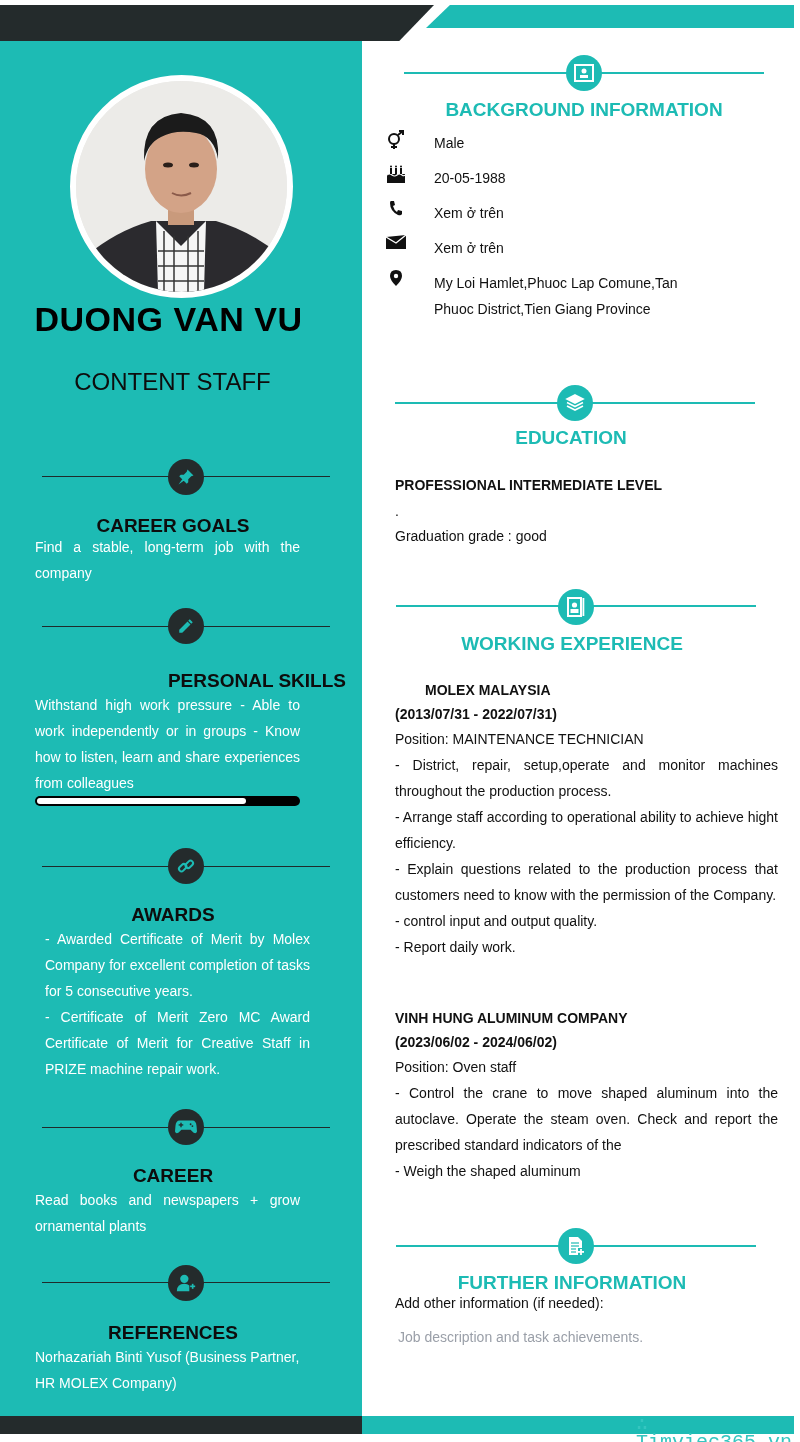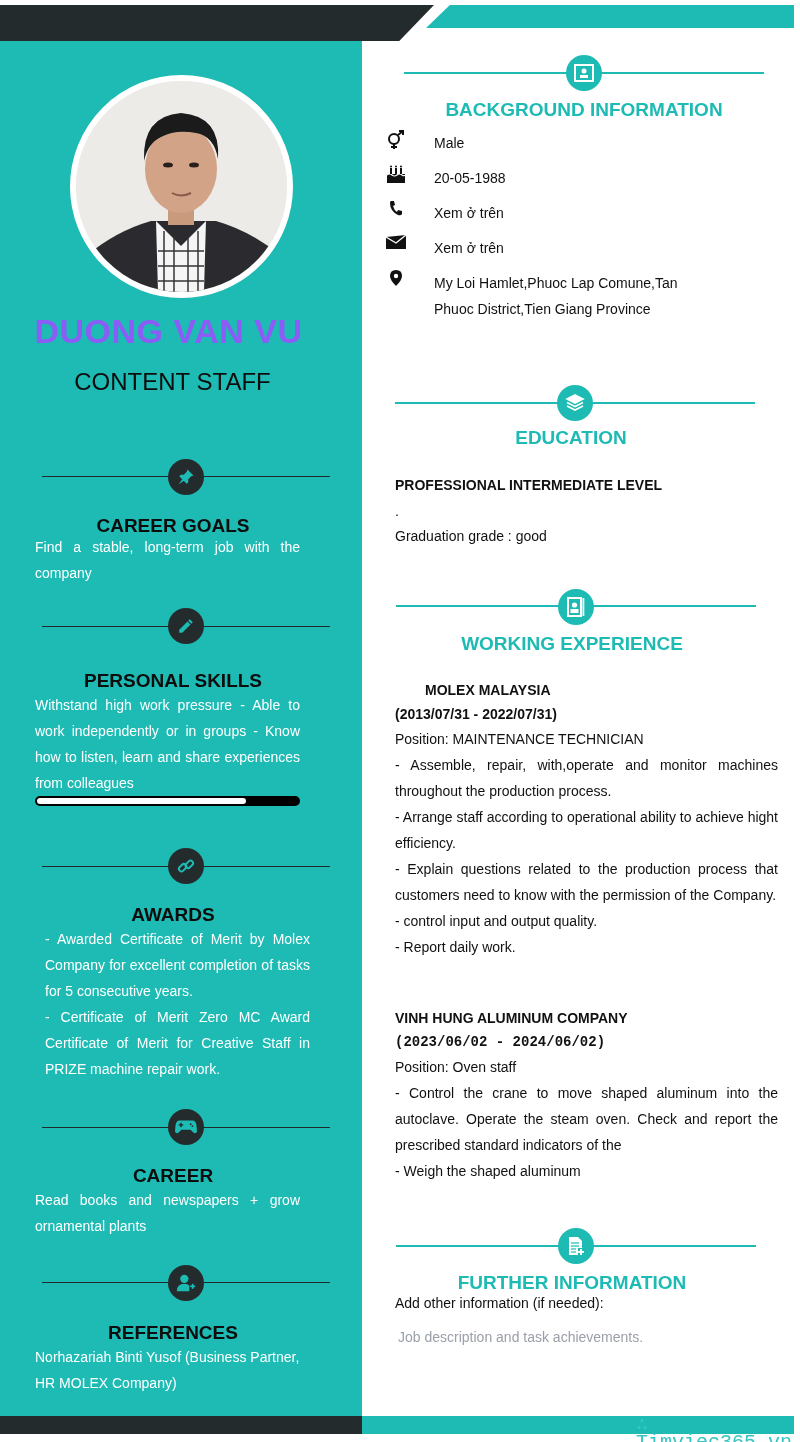--- a/index.html
+++ b/index.html
@@ -9,21 +9,21 @@
   
   .top-dark { position:absolute; left:0; top:5px; width:434px; height:36px; background:#242b2c;
     clip-path:polygon(0 0, 100% 0, 92% 100%, 0 100%); }
   .top-teal { position:absolute; left:426px; top:5px; width:368px; height:23px; background:#1dbbb4;
     clip-path:polygon(6.5% 0, 100% 0, 100% 100%, 0 100%); }
 
   
   .left-col { position:absolute; left:0; top:41px; width:362px; height:1375px; background:#1dbbb4; }
   .avatar { position:absolute; left:70px; top:75px; width:223px; height:223px; border-radius:50%;
     border:6px solid #ffffff; background:#e9e9e7; overflow:hidden; }
-  .name { position:absolute; left:0; width:337px; top:312px; text-align:center; color:#8b5cf6;
+  .name { position:absolute; left:0; width:337px; top:300px; text-align:center; color:#000000;
     font-weight:bold; font-size:34px; letter-spacing:0.5px; }
   .title { position:absolute; left:0; width:345px; top:368px; text-align:center; color:#0d0d0d;
     font-size:24px; }
 
   .l-divider { position:absolute; left:42px; width:288px; height:1px; background:#1f2b2b; }
   .l-icon { position:absolute; width:36px; height:36px; border-radius:50%; background:#242b2c;
     display:flex; align-items:center; justify-content:center; }
   .l-head { position:absolute; left:0; width:346px; text-align:center; font-weight:bold; font-size:19px; color:#0d0d0d;margin-top:14px; }
   .l-text { position:absolute; left:35px; width:265px; color:#ffffff; font-size:14px; line-height:26px; text-align:justify; }
 
@@ -96,21 +96,21 @@
 </div>
 <div class="l-head" style="top:501px;">CAREER GOALS</div>
 <div class="l-text" style="top:534px;">Find a stable, long-term job with the company</div>
 
 <div class="l-divider" style="top:626px;"></div>
 <div class="l-icon" style="left:168px; top:608px;">
   <svg width="18" height="18" viewBox="0 0 24 24">
       <path d="M3 17 L3 21 L7 21 L18 10 L14 6 Z M15 5 L19 9 L21 7 L17 3 Z" fill="#1dbbb4"></path>
     </svg>
 </div>
-<div class="l-head" style="top:656px;">PERSONAL SKILLS</div>
+<div class="l-head" style="top:656px;text-align:right;">PERSONAL SKILLS</div>
 <div class="l-text" style="top:692px;">Withstand high work pressure - Able to work independently or in groups - Know how to listen, learn and share experiences from colleagues</div>
 <div class="progress">
   <div class="progress-fill" style="width:209px;"></div>
 </div>
 
 <div class="l-divider" style="top:866px;"></div>
 <div class="l-icon" style="left:168px; top:848px;">
   <svg width="20" height="20" viewBox="0 0 24 24" fill="none" stroke="#1dbbb4" stroke-width="2.4">
     <rect x="3" y="11" width="10" height="6" rx="3" transform="rotate(-45 8 14)"></rect>
     <rect x="11" y="7" width="10" height="6" rx="3" transform="rotate(-45 16 10)"></rect>
@@ -232,30 +232,30 @@
       <circle cx="7.5" cy="8" r="2.6" fill="#fff"></circle>
       <rect x="3.5" y="12" width="8" height="4" fill="#fff"></rect>
     </svg>
 </div>
 <div class="r-head" style="left:396px; width:352px; top:633px;">WORKING EXPERIENCE</div>
 
 <div class="r-text" style="top:678px;">
   <div class="r-bold" style="line-height:24px;padding-left:30px;">MOLEX MALAYSIA</div>
   <div class="r-bold" style="line-height:24px;">(2013/07/31 - 2022/07/31)</div>
   <div>Position: MAINTENANCE TECHNICIAN</div>
-  <div>- Assemble, repair, with,operate and monitor machines throughout the production process.</div>
+  <div>- District, repair, setup,operate and monitor machines throughout the production process.</div>
   <div>- Arrange staff according to operational ability to achieve hight efficiency.</div>
   <div>- Explain questions related to the production process that customers need to know with the permission of the Company.</div>
   <div>- control input and output quality.</div>
   <div>- Report daily work.</div>
 </div>
 
 <div class="r-text" style="top:1006px;">
   <div class="r-bold" style="line-height:24px;">VINH HUNG ALUMINUM COMPANY</div>
-  <div class="r-bold" style="line-height:24px;font-family:Liberation Mono, monospace;">(2023/06/02 - 2024/06/02)</div>
+  <div class="r-bold" style="line-height:24px;">(2023/06/02 - 2024/06/02)</div>
   <div>Position: Oven staff</div>
   <div>- Control the crane to move shaped aluminum into the autoclave. Operate the steam oven. Check and report the prescribed standard indicators of the</div>
   <div>- Weigh the shaped aluminum</div>
 </div>
 
 <div class="r-divider" style="left:396px; top:1245px; width:360px;"></div>
 <div class="r-icon" style="left:558px; top:1228px;">
   <svg width="18" height="20" viewBox="0 0 18 20">
       <path d="M2 1 L11 1 L15 5 L15 12 L11 12 L11 19 L2 19 Z" fill="#fff"></path>
       <g stroke="#1dbbb4" stroke-width="1.2">

